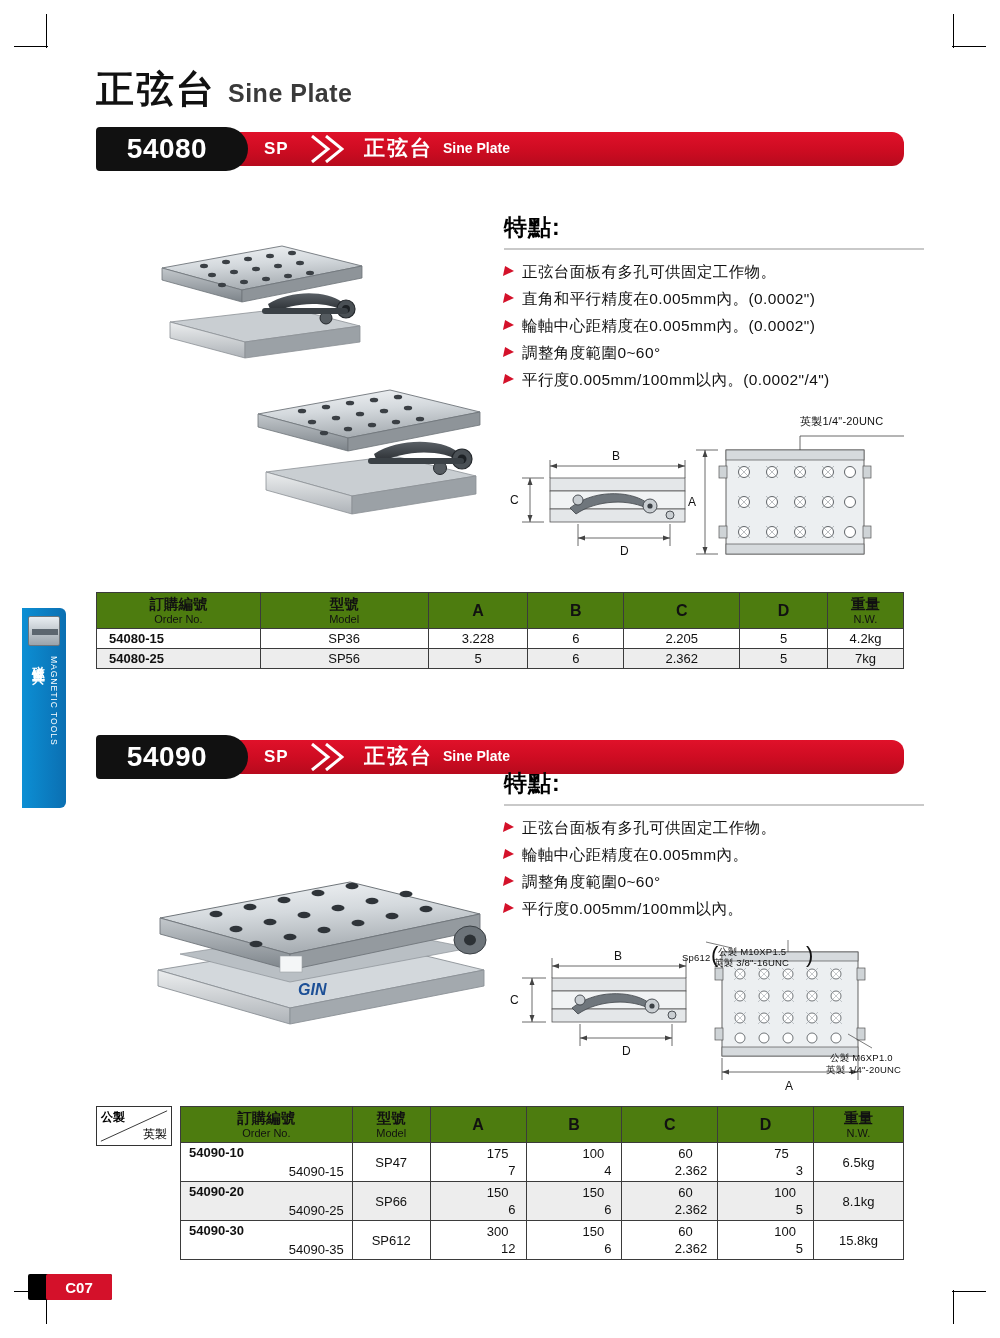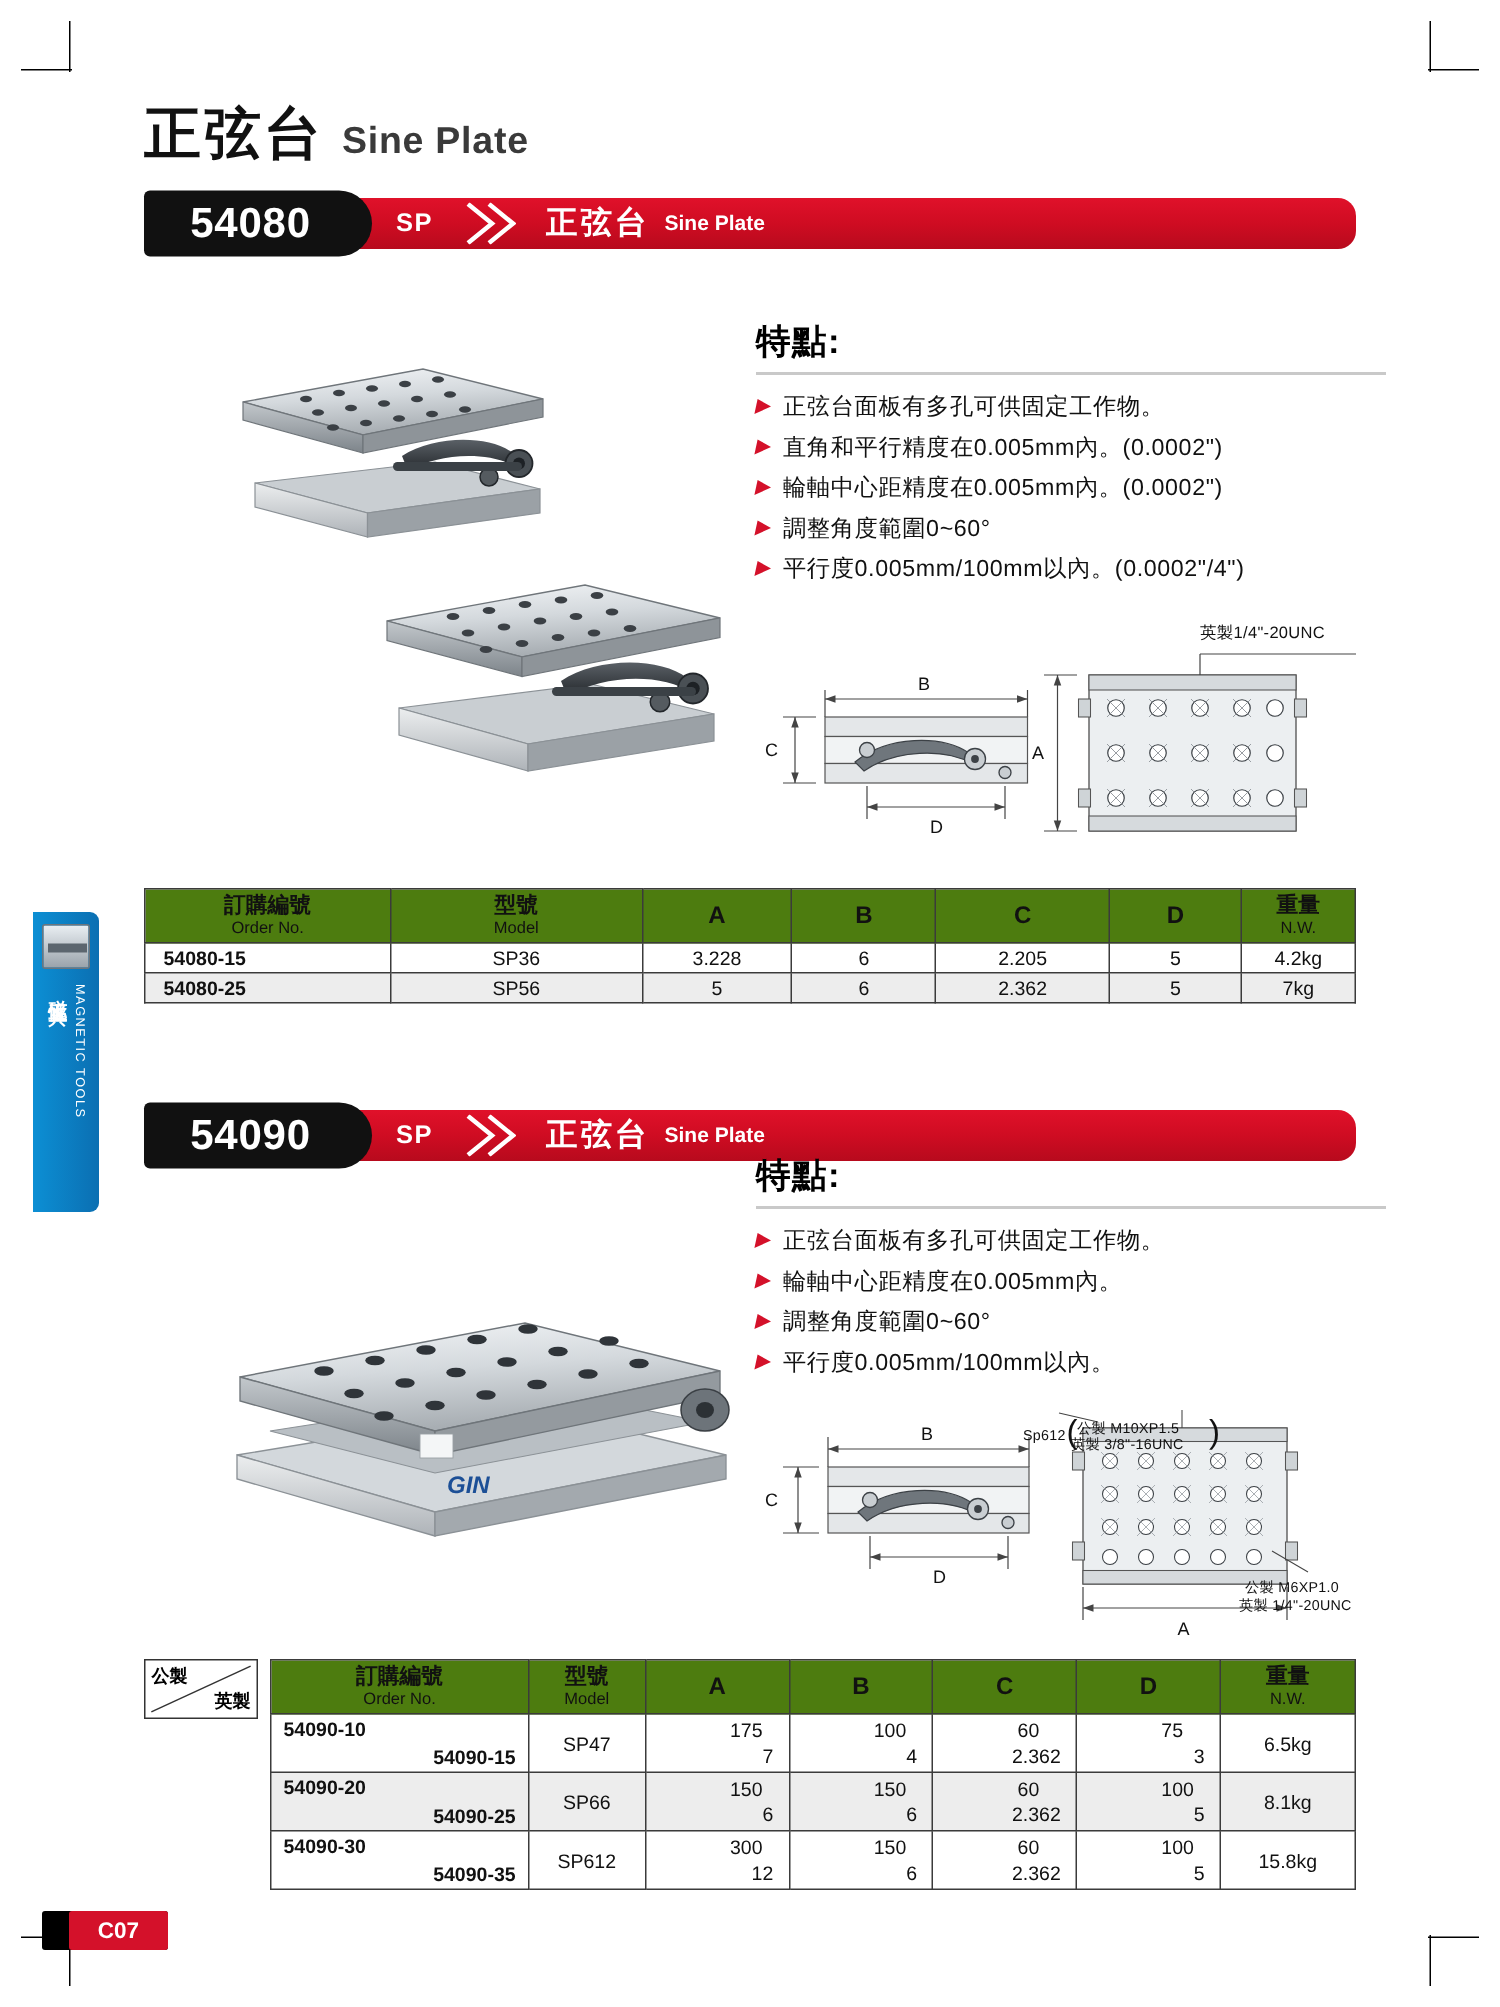--- a/index.html
+++ b/index.html
@@ -101,29 +101,29 @@
   table.spec tbody tr:nth-child(even) td { background:#ededed; }
   table.spec td.ord { font-weight:bold; text-align:left; padding-left:12px; }
 
   
   .dual { position:relative; height:34px; }
   .dual .m { position:absolute; left:6px; top:1px; font-size:13px;margin-left:46px; }
   .dual .i { position:absolute; right:6px; bottom:1px; font-size:13px; }
 
   .ord2 { position:relative; height:34px; }
   .ord2 .o1 { position:absolute; left:4px; top:0px; font-weight:bold; font-size:13px; }
-  .ord2 .o2 { position:absolute; right:4px; bottom:0px; font-weight:bold; font-size:13px; }
+  .ord2 .o2 { position:absolute; right:4px; bottom:0px; font-weight:normal; font-size:13px; }
 
   
   .unit-key {
     position:absolute; width:76px; height:40px; border:1px solid #333;
     font-size:12px;
   }
   .unit-key .k1 { position:absolute; left:4px; top:2px; font-weight:bold; }
-  .unit-key .k2 { position:absolute; right:4px; bottom:2px; font-weight:bold;margin-left:32px; }
+  .unit-key .k2 { position:absolute; right:4px; bottom:2px; font-weight:normal;margin-left:32px; }
   .unit-key .kline { position:absolute; left:0; top:0; width:100%; height:100%; }
 
   
   .side-tab {
     position:absolute; left:22px; top:608px; width:44px; height:200px;
     background:linear-gradient(to right,#0c8fd4,#0b6fb2);
     border-radius:0 6px 6px 0;
     color:#fff;
   }
   .side-tab .icon {

